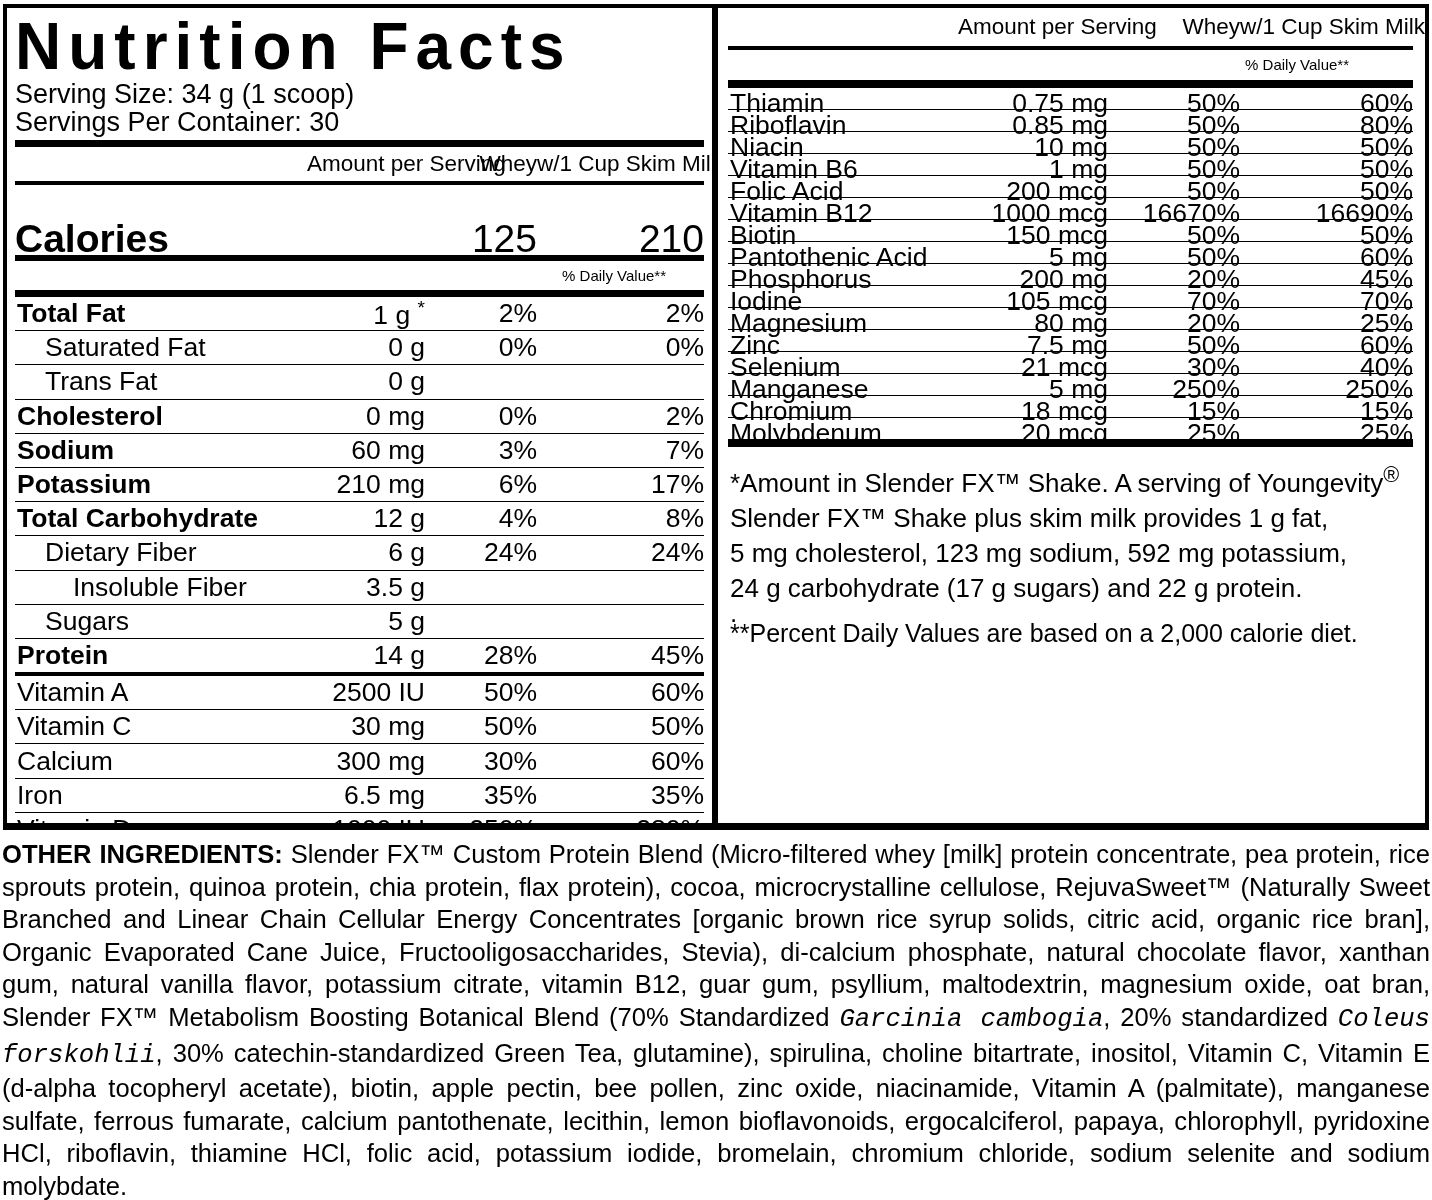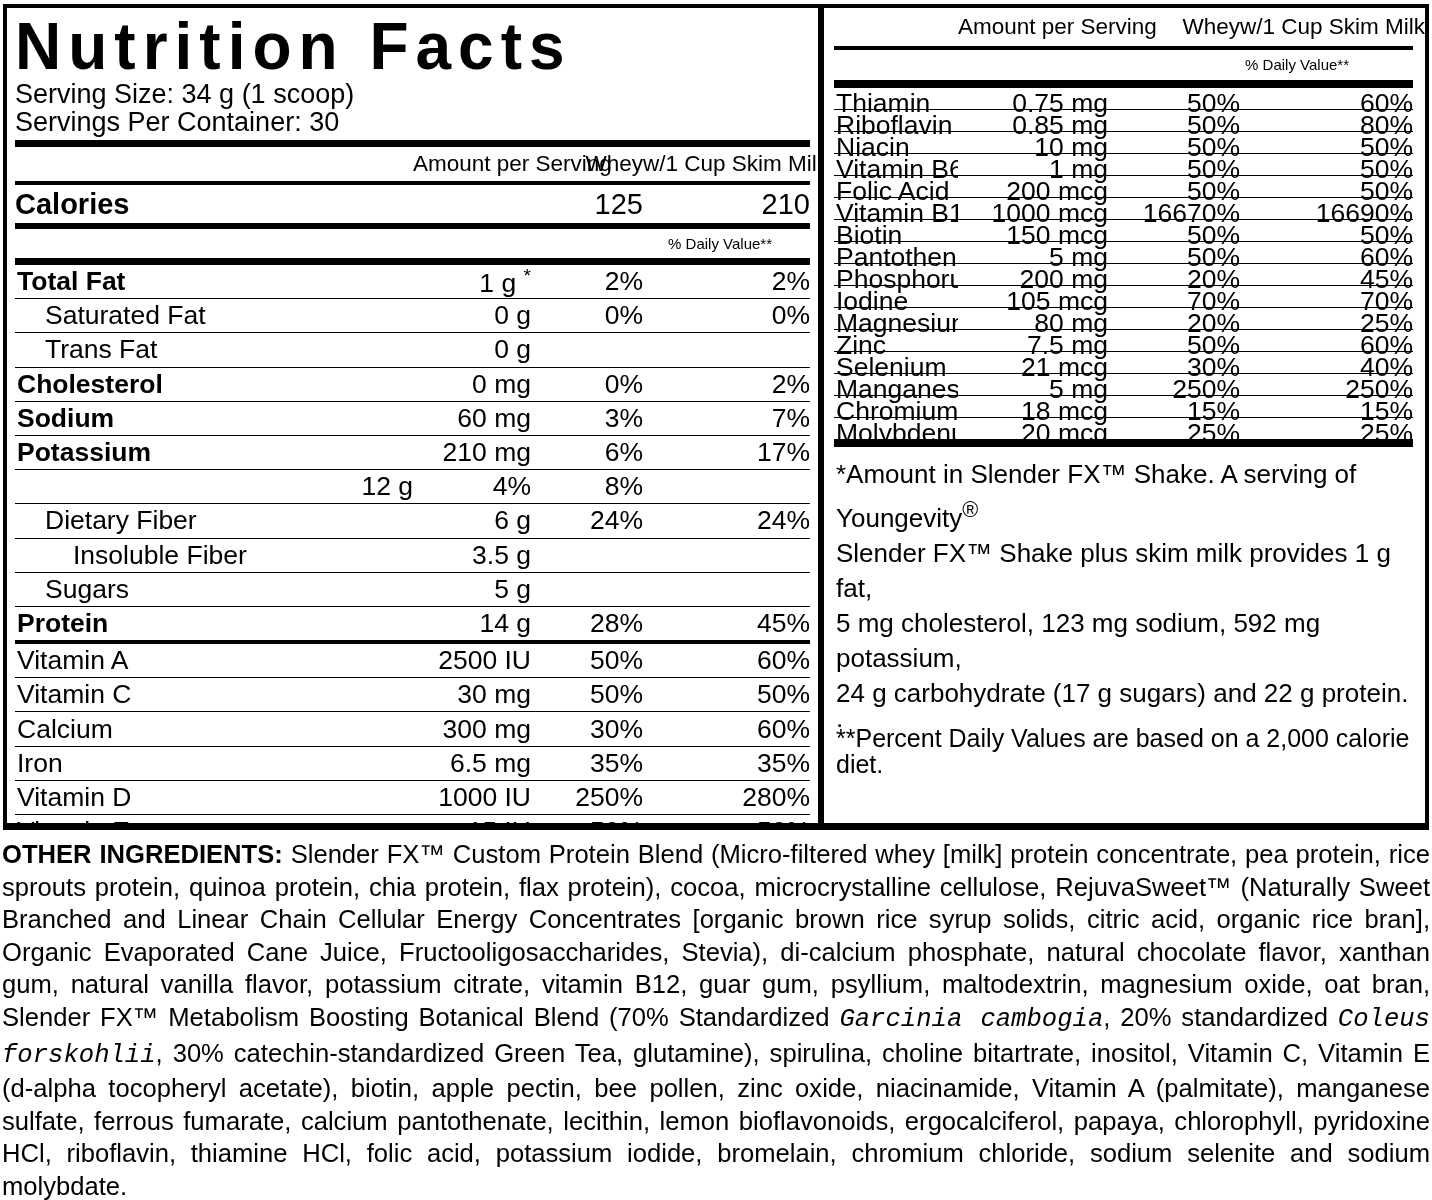--- a/index.html
+++ b/index.html
@@ -12,21 +12,21 @@
   .panel {
     box-sizing:border-box;
     margin:4px 3px 0 3px;
     height:826px;
     border:4px solid #000;
     border-bottom-width:7px;
     display:flex;
     background:#fff;
   }
   .col { box-sizing:border-box; overflow:hidden; }
-  .col.left  { width:811px; padding:0 8px 0 8px; }
+  .col.left  { width:705px; padding:0 8px 0 8px; }
   .divider   { width:6px; background:#000; flex:0 0 auto; }
   .col.right { flex:1; padding:0 12px 0 10px; display:flex; flex-direction:column; }
 
   .title {
     font-size:64px; font-weight:bold; line-height:68px;
     letter-spacing:7px; white-space:nowrap;
     margin:2px 0 2px 0;
     transform:scaleY(1.05); transform-origin:left top;
   }
   .serving-line { font-size:27px; line-height:28px; }
@@ -37,21 +37,21 @@
 
   .grid { display:grid; align-items:center; }
   .left  .grid { grid-template-columns:1fr 118px 112px 167px; }
   .right .grid { grid-template-columns:1fr 150px 132px 173px; }
   .c-r { text-align:right; white-space:nowrap; }
 
   .header-row { height:34px; font-size:22.5px; }
   .header-row .hdr-amt { padding-right:16px; }
   .right .header-row { height:38px; }
 
-  .calories-row { height:38px; font-size:29px; }
+  .calories-row { height:38px; font-size:39px;margin-top:32px; }
   .dv-row { height:29px; font-size:15px; text-align:right; padding-right:38px; line-height:29px; }
   .right .dv-row { height:30px; padding-right:64px; }
 
   .nrow { height:33.2px; font-size:26.5px; border-bottom:1.6px solid #000; }
   .right .nrow { height:21px; }
   .nrow.nb { border-bottom:none; }
   .nrow .c-name { padding-left:2px; white-space:nowrap; overflow:hidden; }
   .nrow.i1 .c-name { padding-left:30px; }
   .nrow.i2 .c-name { padding-left:58px; }
   .bold { font-weight:bold; }
@@ -129,20 +129,21 @@
       <span class="c-r">3%</span>
       <span class="c-r">7%</span>
     </div>
     <div class="grid nrow">
       <span class="c-name bold">Potassium</span>
       <span class="c-r">210 mg</span>
       <span class="c-r">6%</span>
       <span class="c-r">17%</span>
     </div>
     <div class="grid nrow">
+      <span class="c-name bold">Total Carbohydrate</span>
       <span class="c-r">12 g</span>
       <span class="c-r">4%</span>
       <span class="c-r">8%</span>
     </div>
     <div class="grid nrow i1">
       <span class="c-name">Dietary Fiber</span>
       <span class="c-r">6 g</span>
       <span class="c-r">24%</span>
       <span class="c-r">24%</span>
     </div>

